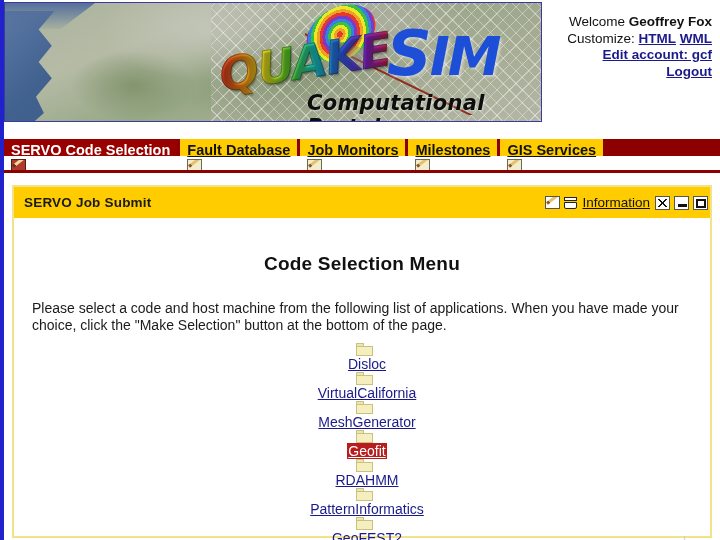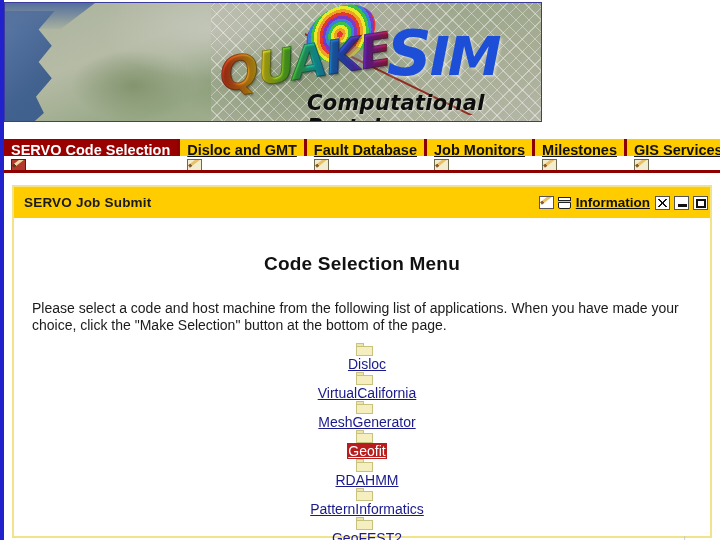--- a/index.html
+++ b/index.html
@@ -315,21 +315,21 @@
     position: absolute;
     left: 0; top: 6px;
     width: 13px; height: 7px;
     background: #ffffff;
     border: 1px solid #222;
     box-sizing: border-box;
     border-radius: 0 0 2px 2px;
   }
   .info-link {
     font-size: 13.5px;
-    font-weight: bold;
+    font-weight: normal;
     color: #111111;
     text-decoration: underline;
     margin: 0 1px;
   }
   .winbtn {
     width: 15px; height: 14px;
     border: 1px solid #555;
     background: #ffffff;
     display: inline-flex;
     align-items: center;
@@ -458,32 +458,32 @@
     <div class="fence"></div>
     <div class="faultline"></div>
     <div class="interferogram"></div>
     <div class="ifg-tail"></div>
 
     <div class="quake-word">QUAKE</div>
     <div class="sim-word"><span class="cap">S</span><span>IM</span></div>
     <div class="portal-word">Computational Portal</div>
   </div>
 
+  <div class="welcome">
+    <div class="row"><span>Welcome </span><span class="bold">Geoffrey Fox</span></div>
+    <div class="row"><span>Customize:</span> <a href="#">HTML</a> <a href="#">WML</a></div>
+    <div class="row"><a href="#">Edit account: gcf</a></div>
+    <div class="row"><a href="#">Logout</a></div>
+  </div>
 
   <div class="tabbar" id="tabbar">
       <div class="tab active">
         <div class="label">SERVO Code Selection</div>
         <div class="edit-row">
           <span class="pencil dark"></span>
-        </div>
-      </div>
-      <div class="tab">
-        <div class="label">Disloc and GMT</div>
-        <div class="edit-row">
-          <span class="pencil"></span>
         </div>
       </div>
       <div class="tab">
         <div class="label">Fault Database</div>
         <div class="edit-row">
           <span class="pencil"></span>
         </div>
       </div>
       <div class="tab">
         <div class="label">Job Monitors</div>

